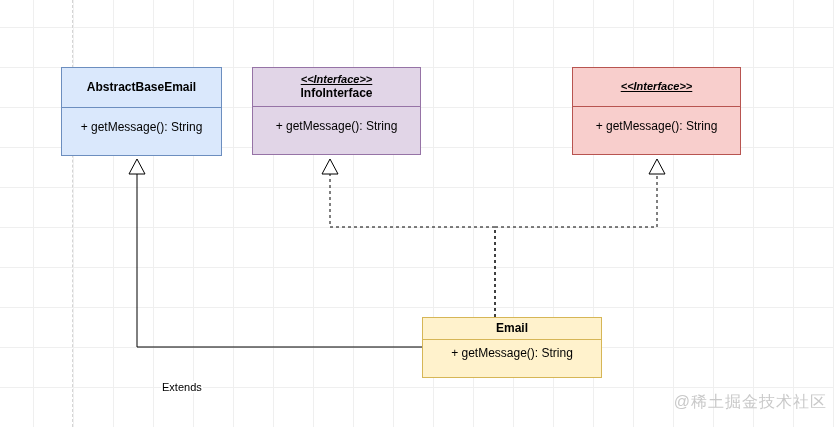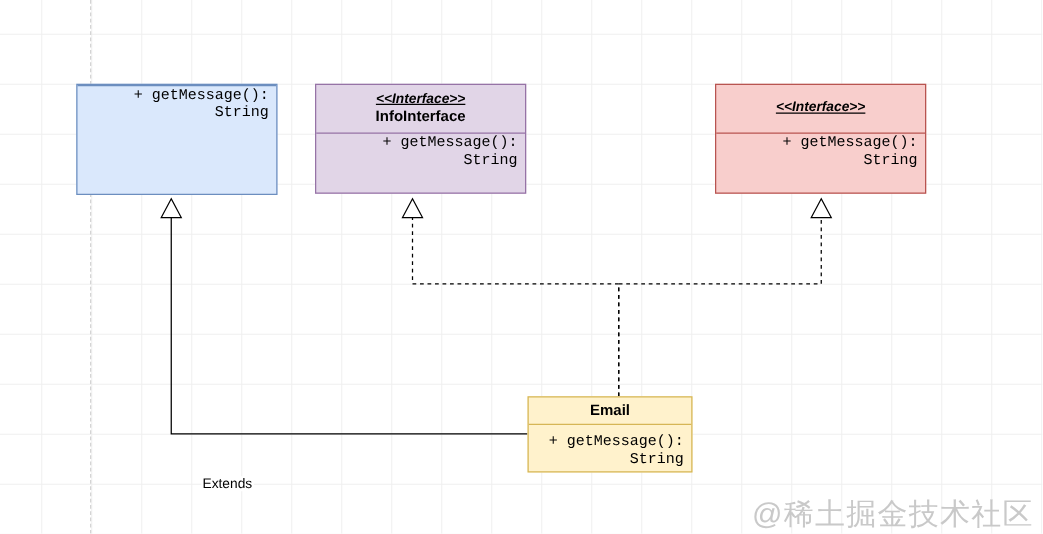--- a/index.html
+++ b/index.html
@@ -44,23 +44,22 @@
     font-weight: bold;
     line-height: 1.25;
   }
   .uml-stereotype {
     font-style: italic;
     font-size: 11px;
     text-decoration: underline;
   }
   .uml-body {
     box-sizing: border-box;
-    padding: 0 6px 0 6px;
-    text-align: right;
-    font-family: Liberation Mono, monospace;
+    padding: 12px 6px 0 6px;
+    text-align: center;
   }
   
   #box-abstract {
     left: 61px; top: 67px; width: 161px; height: 89px;
     background: #dae8fc; border-color: #6c8ebf;
   }
   #box-abstract .uml-head { height: 39px; }
   #box-abstract .uml-body { border-top: 1px solid #6c8ebf; height: 49px; }
 
   #box-info {
@@ -71,21 +70,21 @@
   #box-info .uml-body { border-top: 1px solid #9673a6; height: 48px; }
 
   #box-message {
     left: 572px; top: 67px; width: 169px; height: 88px;
     background: #f8cecc; border-color: #b85450;
   }
   #box-message .uml-head { height: 38px; }
   #box-message .uml-body { border-top: 1px solid #b85450; height: 48px; }
 
   #box-email {
-    left: 422px; top: 317px; width: 132px; height: 61px;
+    left: 422px; top: 317px; width: 180px; height: 61px;
     background: #fff2cc; border-color: #d6b656;
   }
   #box-email .uml-head { height: 21px; }
   #box-email .uml-body { border-top: 1px solid #d6b656; height: 38px; padding-top: 6px; }
 
   #connectors {
     position: absolute;
     left: 0; top: 0;
     width: 834px; height: 427px;
     pointer-events: none;
@@ -97,22 +96,22 @@
     font-size: 11px;
     color: #000000;
     background: #ffffff;
     padding: 0 1px;
     line-height: 12px;
     margin-top: 40px;
   }
   .watermark {
     position: absolute;
     right: 7px;
-    bottom: 0;
-    font-size: 24px;
+    bottom: 14px;
+    font-size: 16px;
     color: #c9c9c9;
     letter-spacing: 1px;
     user-select: none;
   }
 </style>
 </head>
 <body>
 
 <div id="canvas">
 
@@ -130,20 +129,23 @@
       <polygon points="330,159 338,174 322,174" fill="#ffffff" stroke="#000000" stroke-width="1"></polygon>
     </g>
 
     <g>
       <polyline points="495,317 495,227 657,227 657,174" fill="none" stroke="#000000" stroke-width="1" stroke-dasharray="3,3"></polyline>
       <polygon points="657,159 665,174 649,174" fill="#ffffff" stroke="#000000" stroke-width="1"></polygon>
     </g>
   </svg>
 
   <div id="box-abstract" class="uml-box">
+    <div class="uml-head">
+      <span>AbstractBaseEmail</span>
+    </div>
     <div class="uml-body">
       <div>+ getMessage(): String</div>
     </div>
   </div>
 
   <div id="box-info" class="uml-box">
     <div class="uml-head">
       <span class="uml-stereotype">&lt;&lt;Interface&gt;&gt;</span>
       <span>InfoInterface</span>
     </div>

